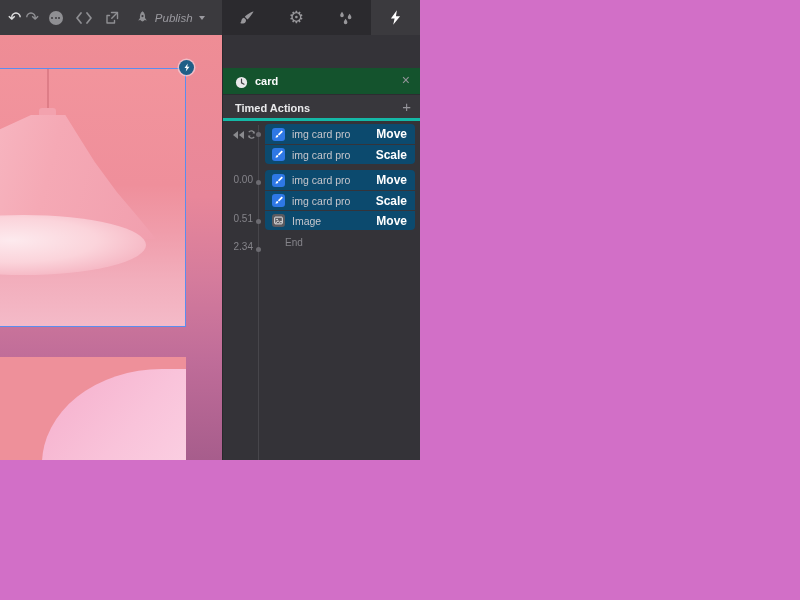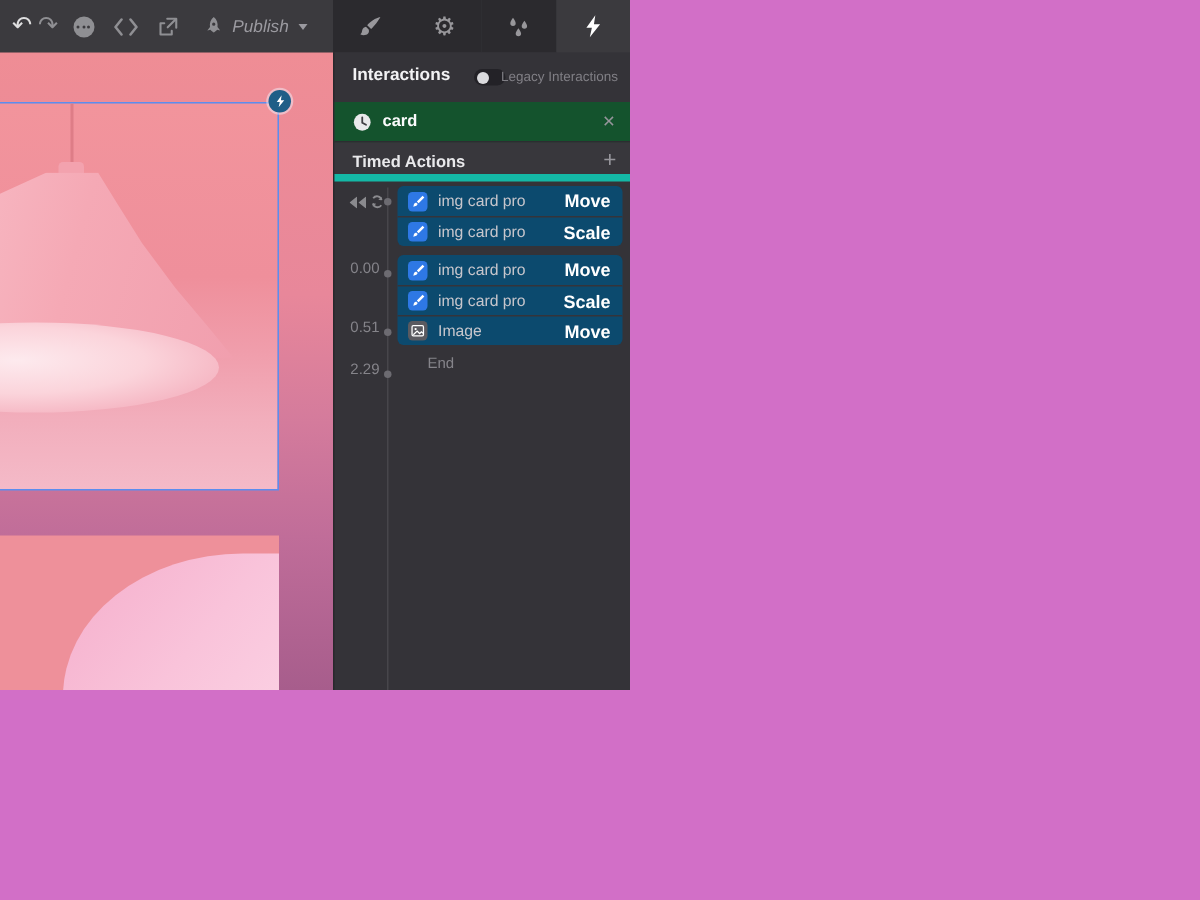--- a/index.html
+++ b/index.html
@@ -56,21 +56,21 @@
   #pi-title{left:12px;top:9px;font-size:11.5px;font-weight:bold;color:#f2f2f4;}
   #toggle{left:93px;top:11px;width:21px;height:11px;border-radius:6px;background:#232227;cursor:pointer;}
   #toggle-knob{left:1.5px;top:1.5px;width:8px;height:8px;border-radius:50%;background:#dbdbde;}
   #legacy-label{right:8px;top:11px;font-size:9px;color:#807f85;white-space:nowrap;}
 
   #item-row{left:0;top:33px;width:100%;height:27px;background:#14532d;border-bottom:1px solid #2d2c31;box-sizing:border-box;cursor:pointer;}
   #item-label{left:32px;top:7px;font-size:11px;font-weight:bold;color:#fbfbfc;}
   #item-clock{left:12px;top:7px;}
   #item-close{right:10px;top:5px;font-size:14px;color:#96959b;cursor:pointer;line-height:1;}
 
-  #section-header{left:0;top:60px;width:100%;height:26px;background:#38373c;border-bottom:5px solid #14b8a6;box-sizing:border-box;}
+  #section-header{left:0;top:60px;width:100%;height:26px;background:#38373c;border-bottom:3px solid #14b8a6;box-sizing:border-box;}
   #section-title{left:12px;top:7px;font-size:11px;font-weight:bold;color:#e9e9eb;}
   #section-plus{right:9px;top:4px;font-size:15px;font-weight:300;color:#96959b;cursor:pointer;line-height:1;}
 
   #timeline{left:0;top:86px;width:100%;height:339px;}
   #tl-line{left:35px;top:4px;width:1px;height:335px;background:#47464b;}
   .tl-dot{width:5px;height:5px;border-radius:50%;background:#6c6b71;left:33px;}
   .time-label{width:28px;text-align:right;font-size:10px;color:#85848a;left:2px;}
   #tl-markers{left:10px;top:8px;display:flex;align-items:center;gap:3px;cursor:pointer;}
   .group{left:42px;width:150px;background:#0c4a6e;border-radius:4px;overflow:hidden;}
   .row{height:20px;display:flex;align-items:center;padding:0 8px 0 7px;box-sizing:border-box;cursor:pointer;}
@@ -159,27 +159,20 @@
         <div id="badge" class="abs">
           <svg width="6" height="9" viewBox="0 0 12 16" fill="#ffffff">
               <path d="M7.5 0 L1 9 H5 L3.5 16 L11 6.5 H6.5 Z"></path>
             </svg>
         </div>
       </div>
     </div>
 
     <div id="panel" class="abs">
 
-      <div id="pi-header" class="abs">
-        <span id="pi-title" class="abs">Interactions</span>
-        <span id="toggle" class="abs">
-          <span id="toggle-knob" class="abs"></span>
-        </span>
-        <span id="legacy-label" class="abs">Legacy Interactions</span>
-      </div>
 
       <div id="item-row" class="abs">
         <span id="item-clock" class="abs">
           <svg width="13" height="13" viewBox="0 0 13 13">
               <circle cx="6.5" cy="6.5" r="5.6" fill="#e9e9eb"></circle>
               <path d="M6.5 3.2 V6.8 L9 8.2" stroke="#403f44" stroke-width="1.2" fill="none" stroke-linecap="round"></path>
             </svg>
         </span>
         <span id="item-label" class="abs">card</span>
         <span id="item-close" class="abs">×</span>
@@ -204,21 +197,21 @@
           <svg width="9" height="11" viewBox="0 0 9 11" fill="none" stroke="#8a8a8e" stroke-width="1.2">
               <path d="M1.8 3.2 A3.1 3.1 0 0 1 7.4 4.3"></path>
               <path d="M7.2 7.8 A3.1 3.1 0 0 1 1.6 6.7"></path>
               <path d="M7.4 2.2 L7.4 4.5 L5.2 4.2" fill="#8a8a8e" stroke="none"></path>
               <path d="M1.6 8.8 L1.6 6.5 L3.8 6.8" fill="#8a8a8e" stroke="none"></path>
             </svg>
         </div>
 
         <span class="time-label abs" style="top:53px;">0.00</span>
         <span class="time-label abs" style="top:92px;">0.51</span>
-        <span class="time-label abs" style="top:120px;">2.29</span>
+        <span class="time-label abs" style="top:120px;">2.34</span>
 
         <div class="group abs" style="top:3px;">
           <div class="row">
             <span class="layer-icon blue">
               <svg width="11" height="11" viewBox="0 0 13 13" fill="#ffffff">
                   <path d="M10.3 1.8 L5.8 6.3 L7.2 7.7 L11.7 3.2 Z M5.2 7 L3.6 8 L3 10.4 L5.5 9.7 L6.5 8.3 Z"></path>
                 </svg>
             </span>
             <span class="layer">img card pro</span>
             <span class="action">Move</span>

